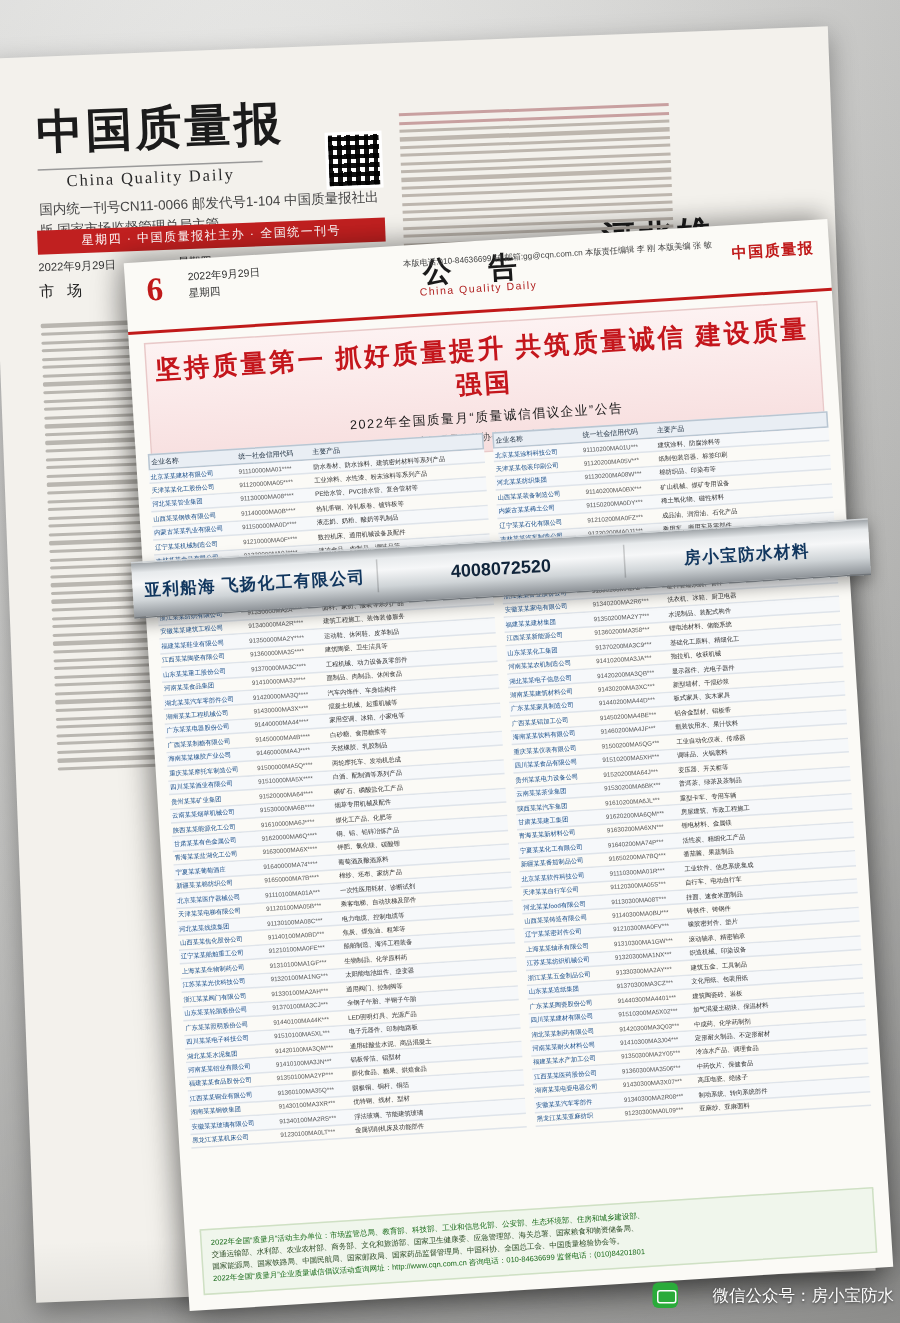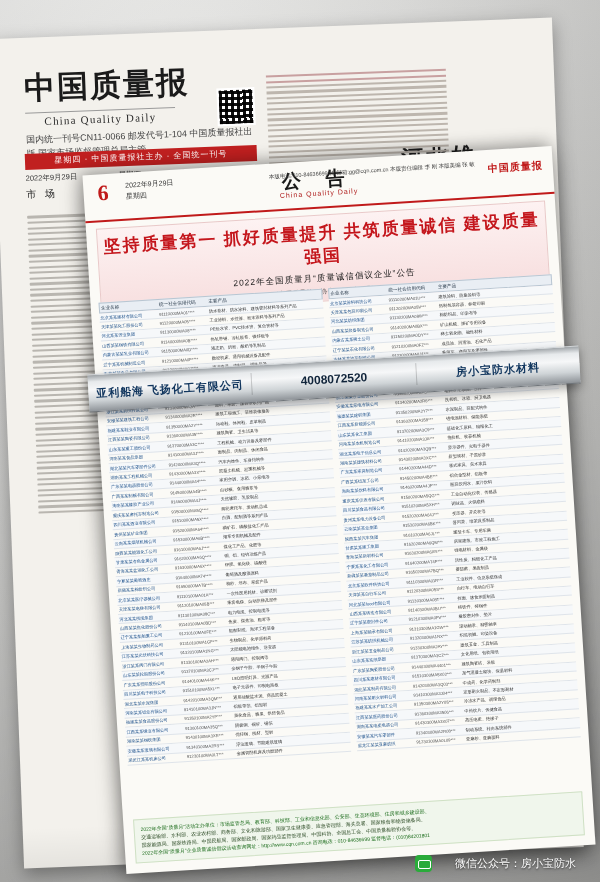--- a/index.html
+++ b/index.html
@@ -177,21 +177,21 @@
   .ruler .seg{
     flex:1;text-align:center;font-size:11px;color:#1e2a36;font-weight:bold;
     font-family:"Liberation Serif",serif;letter-spacing:1px;
   }
   .ruler .seg.blue{color:#11365e}
   .ruler .seg.num{font-family:"Liberation Sans",sans-serif;letter-spacing:0;font-size:12px;color:#10243a}
   .ruler .divider{width:1px;height:60%;background:rgba(0,0,0,.18)}
 
   
   .wm{
-    position:absolute;right:24px;bottom:10px;
+    position:absolute;right:4px;bottom:10px;
     display:flex;align-items:center;gap:23px;
     color:#fff;font-size:11px;text-shadow:0 1px 2px rgba(0,0,0,.6);
   }
   .wm .dot{
     width:17px;height:17px;border-radius:4px;background:#2aab3a;
     position:relative;flex:none;
   }
   .wm .dot:before{
     content:"";position:absolute;left:3px;top:5px;width:11px;height:7px;
     border:1.6px solid #fff;border-radius:2px;

